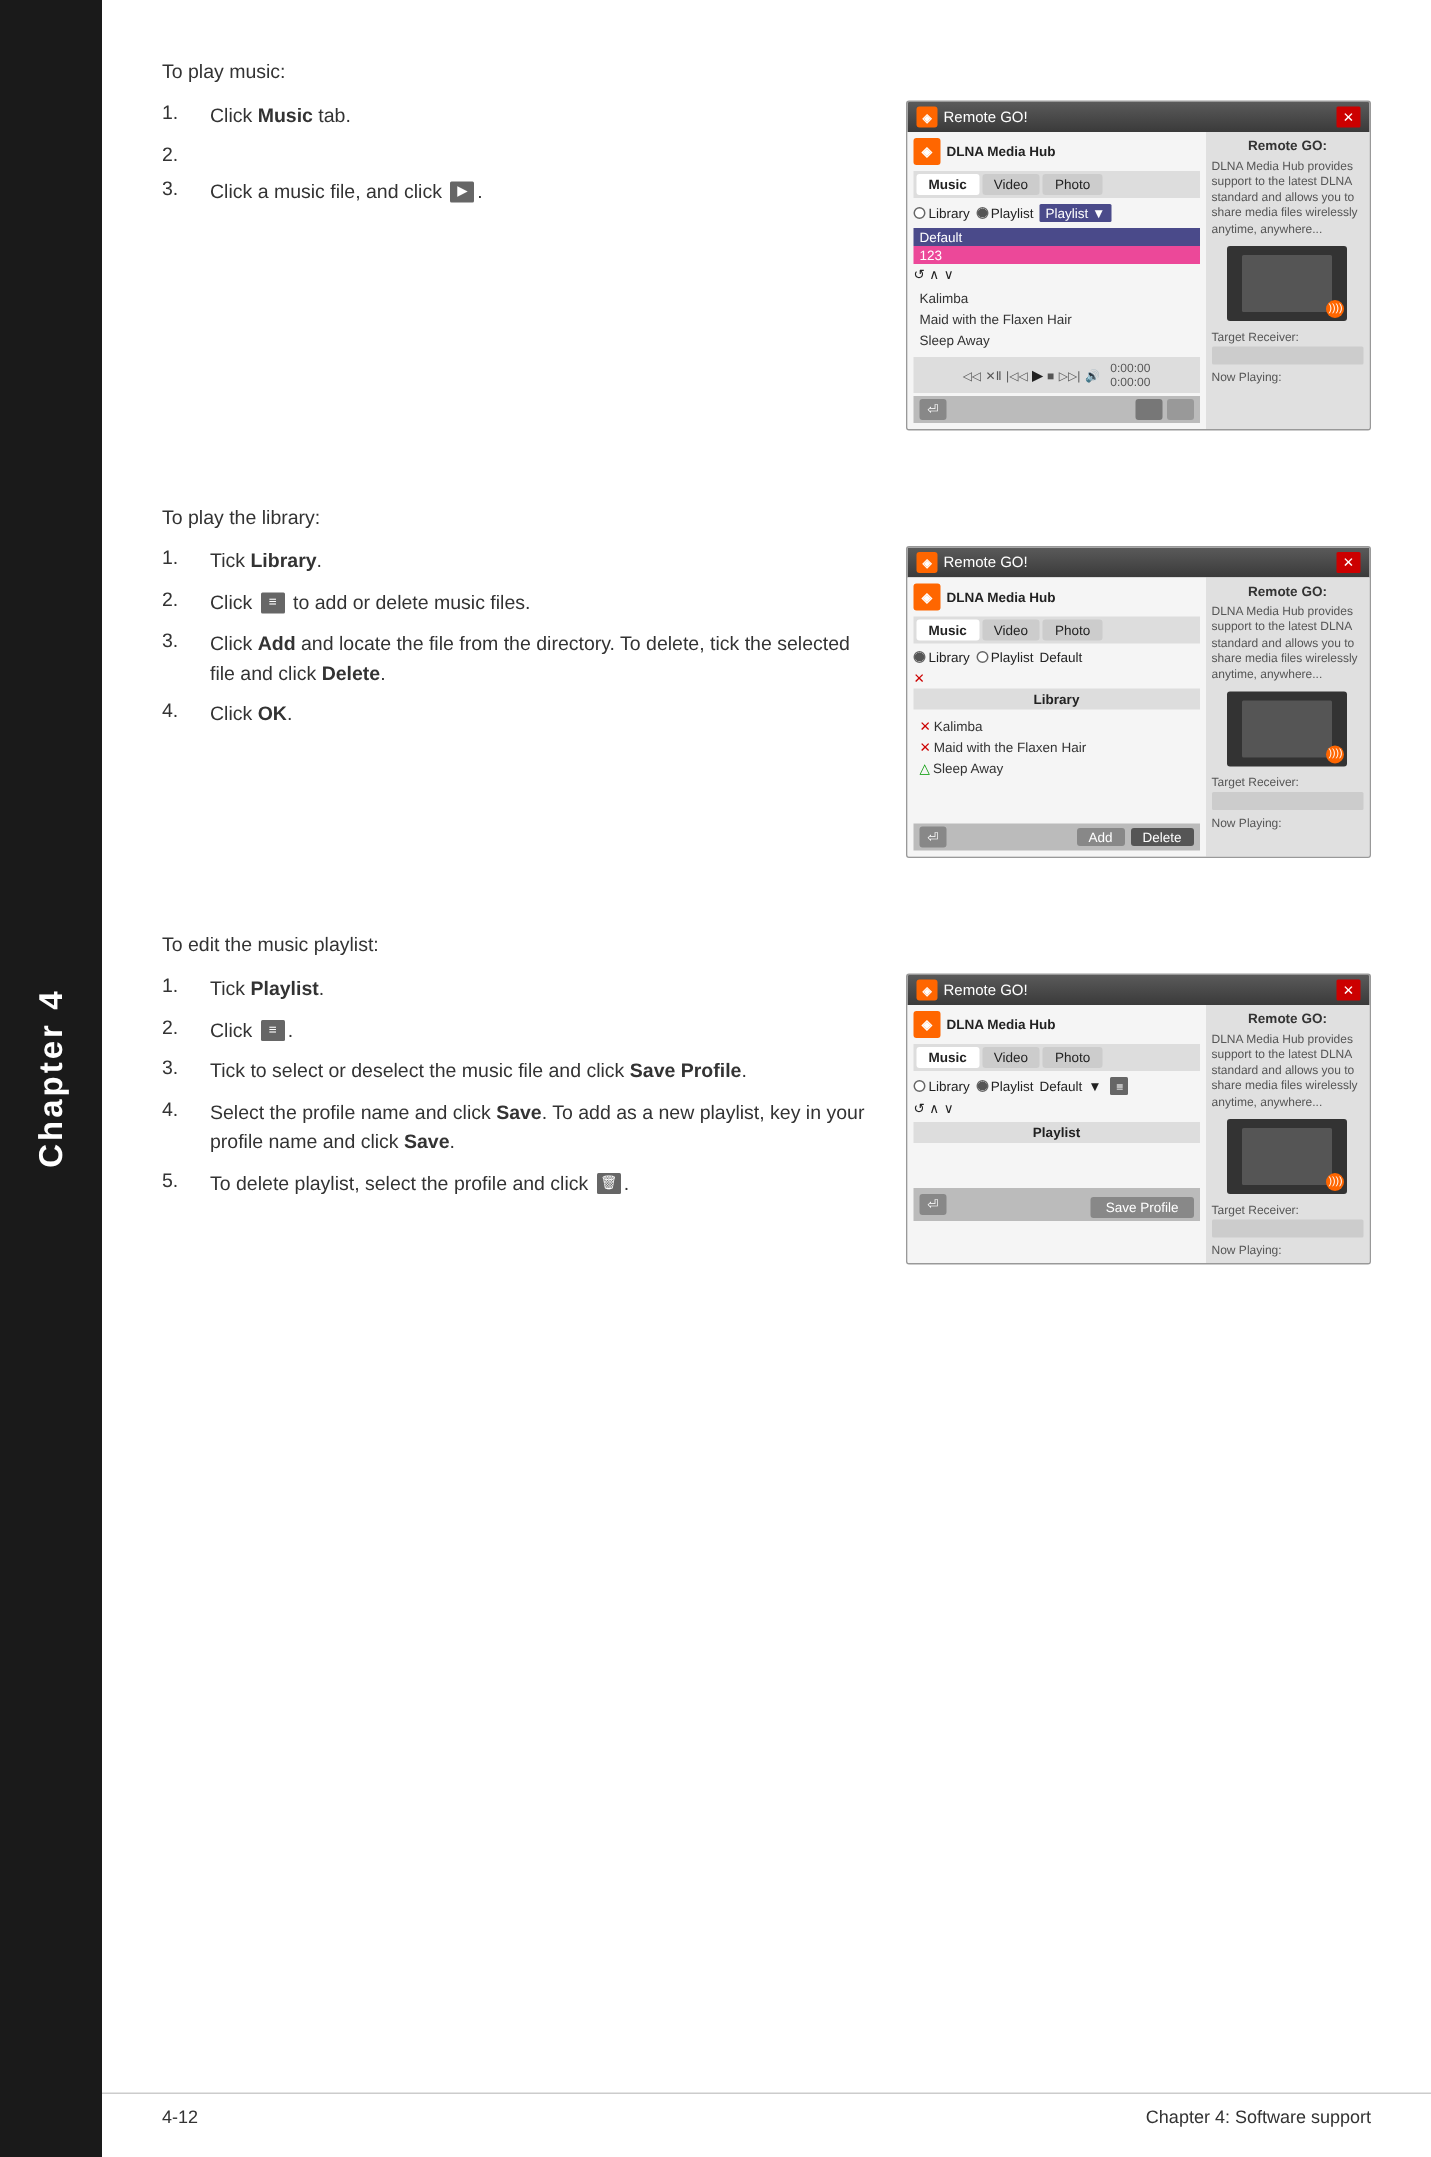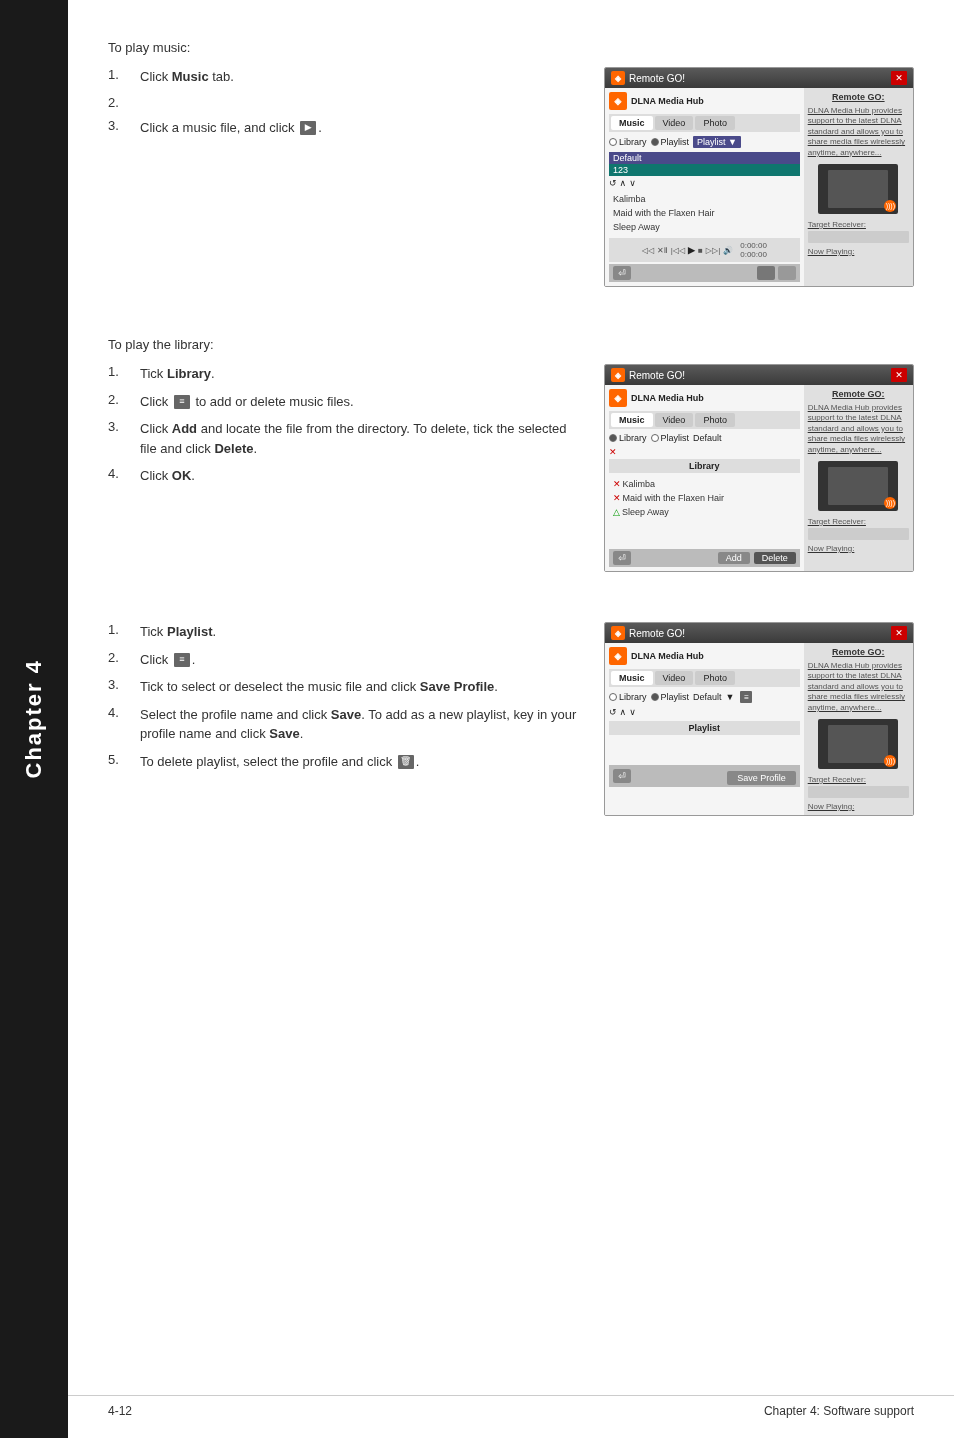--- a/index.html
+++ b/index.html
@@ -151,21 +151,20 @@
       width: 200px;
       background: #f5f5f5;
       padding: 4px;
     }
     .mockup-right-panel {
       width: 110px;
       background: #e0e0e0;
       padding: 4px;
       font-size: 9px;
       color: #333;
-      text-decoration: underline;
     }
     .mockup-tabs {
       display: flex;
       gap: 2px;
       margin-bottom: 4px;
       background: #ddd;
       padding: 2px;
     }
     .mockup-tab {
       padding: 2px 8px;
@@ -426,21 +425,21 @@
                 </div>
                 <div class="radio-label">
                   <div class="radio-dot selected"></div>
                   <span>Playlist</span>
                 </div>
                 <div class="dropdown-box">Playlist ▼</div>
               </div>
 
               <div style="margin-bottom:2px;">
                 <div class="dropdown-item" style="background:#4a4a8a;">Default</div>
-                <div class="dropdown-item" style="background:#0f766e;">123</div>
+                <div class="dropdown-item" style="background:#ec4899;">123</div>
               </div>
 
               <div style="display:flex;gap:3px;margin-bottom:4px;">
                 <span style="font-size:9px;cursor:pointer;">↺</span>
                 <span style="font-size:9px;cursor:pointer;">∧</span>
                 <span style="font-size:9px;cursor:pointer;">∨</span>
               </div>
 
               <div class="mockup-song-list">
                 <div class="mockup-song">Kalimba</div>
@@ -581,20 +580,21 @@
               <div class="mockup-receiver-box"></div>
               <div class="mockup-now-playing">Now Playing:</div>
             </div>
           </div>
         </div>
       </div>
     </div>
   </div>
 
   <div class="section">
+    <p class="section-title">To edit the music playlist:</p>
 
     <div class="instructions-with-screenshot">
       <div class="instructions-col">
         <ol class="numbered-list">
           <li>
             <span class="list-num">1.</span>
             <span class="list-text">Tick <strong>Playlist</strong>.</span>
           </li>
           <li>
             <span class="list-num">2.</span>

